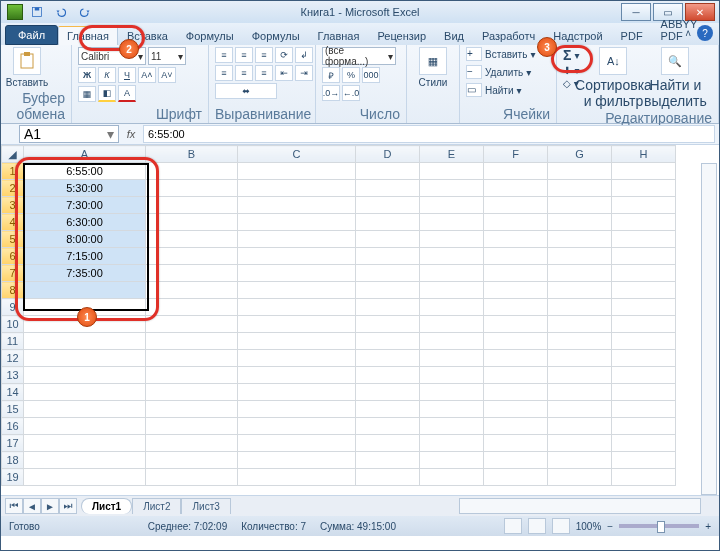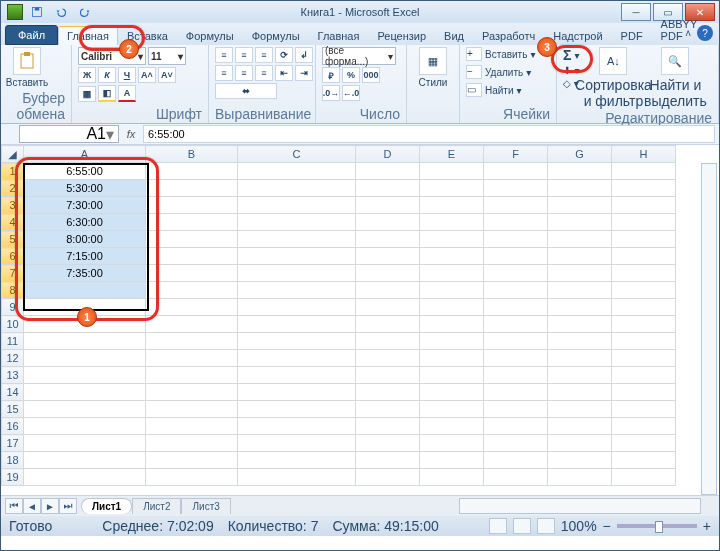--- a/index.html
+++ b/index.html
@@ -22,27 +22,27 @@
   .helpbtn { width:16px; height:16px; border-radius:50%; background:#2a6ac0; color:#fff; display:flex; align-items:center; justify-content:center; font-size:10px; }
 
   .ribbon { height:78px; background:linear-gradient(#f3f7fc,#e6eef7); border-bottom:1px solid #a8bcd2; display:flex; }
   .group { border-right:1px solid #c6d6e8; padding:2px 6px 0 6px; display:flex; flex-direction:column; justify-content:space-between; }
   .group-label { text-align:right; color:#5a7a9a; font-size:14px; padding:1px 0; }
   .group-body { display:flex; align-items:flex-start; gap:4px; flex:1; }
   .bigbtn { width:40px; display:flex; flex-direction:column; align-items:center; gap:2px; color:#2a4a6a; }
   .bigbtn .ico { width:26px; height:26px; border:1px solid #c6d6e8; background:#fff; display:flex; align-items:center; justify-content:center; }
   .smico { width:16px; height:14px; border:1px solid #c6d6e8; background:#fff; display:flex; align-items:center; justify-content:center; color:#2a4a6a; font-size:9px; }
   .fontbox { width:62px; height:16px; border:1px solid #aabcd0; background:#fff; padding:0 2px; font-size:10px; color:#333; display:flex; align-items:center; justify-content:space-between; }
-  .row { display:flex; gap:2px; align-items:center;font-weight:bold; }
+  .row { display:flex; gap:2px; align-items:center; }
   .col { display:flex; flex-direction:column; gap:2px; }
   .cellbtn { display:flex; align-items:center; gap:3px; color:#2a4a6a; font-size:10px; }
   .cellbtn .sq { width:14px; height:12px; border:1px solid #c6d6e8; background:#fff; }
 
   .namebox-row { height:20px; display:flex; align-items:stretch; border-bottom:1px solid #c6d6e8; background:#eef4fb; }
-  .namebox { width:90px; border:1px solid #9fb4cc; background:#fff; margin:1px 0 1px 18px; display:flex; align-items:center; justify-content:flex-end; padding:0 4px; font-size:16px; }
+  .namebox { width:90px; border:1px solid #9fb4cc; background:#fff; margin:1px 0 1px 18px; display:flex; align-items:center; justify-content:space-between; padding:0 4px; font-size:14px; }
   .fx { width:24px; display:flex; align-items:center; justify-content:center; font-style:italic; color:#555; }
   .formula { flex:1; border:1px solid #c6d6e8; background:#fff; margin:1px 4px 1px 0; padding:0 4px; display:flex; align-items:center; font-size:11px; }
 
   .grid-wrap { position:relative; height:350px; overflow:hidden; background:#fff; }
   table.grid { border-collapse:collapse; table-layout:fixed; }
   .grid th, .grid td { border:1px solid #d4d9de; height:17px; box-sizing:border-box; font-size:11px; }
   .grid th { background:linear-gradient(#f5f8fb,#e7eef6); color:#3a5a7a; font-weight:normal; }
   .rowhdr { width:22px; text-align:center; }
   .rowhdr.sel { background:linear-gradient(#ffe9a8,#ffd36a); color:#8a5a00; }
   .colhdr { text-align:center; }
@@ -59,21 +59,21 @@
   .badge { position:absolute; width:18px; height:18px; border-radius:50%; background:radial-gradient(#ff8a50,#e04a10); color:#fff; display:flex; align-items:center; justify-content:center; font-size:10px; font-weight:bold; border:1px solid #a83808; pointer-events:none; }
 
   .sheet-tabs { height:20px; background:#e9eef5; display:flex; align-items:center; border-top:1px solid #c6d6e8; font-size:10px; position:relative; }
   .navset { display:flex; gap:0; margin:0 4px; }
   .navbtn { width:16px; height:14px; border:1px solid #b8c8da; background:#f5f8fb; display:flex; align-items:center; justify-content:center; color:#3a5a7a; }
   .sheettab { padding:2px 10px; border:1px solid #b8c8da; border-bottom:none; background:#e9eef5; color:#3a5a7a; }
   .sheettab.active { background:#fff; font-weight:bold; color:#000;border-radius:8px; }
   .hscroll { position:absolute; right:18px; top:2px; width:240px; height:14px; border:1px solid #b8c8da; background:#f5f8fb; }
   .vscroll { position:absolute; right:2px; top:0; width:14px; height:330px; border:1px solid #b8c8da; background:#f5f8fb; }
 
-  .status { height:20px; background:linear-gradient(#dfe9f4,#cfdceb); display:flex; align-items:center; justify-content:space-between; padding:0 8px; color:#2a4a6a; font-size:14px; }
+  .status { height:20px; background:linear-gradient(#dfe9f4,#cfdceb); display:flex; align-items:center; justify-content:space-between; padding:0 8px; color:#2a4a6a; font-size:10px; }
   .status .mid { display:flex; gap:14px; }
   .zoom { display:flex; align-items:center; gap:6px; }
   .zslider { width:80px; height:4px; background:#aac; position:relative; }
   .zslider .thumb { position:absolute; left:38px; top:-3px; width:6px; height:10px; background:#fff; border:1px solid #7a94b0; }
   .viewbtn { width:16px; height:14px; border:1px solid #b8c8da; background:#f5f8fb; }
 </style>
 </head>
 <body>
 
 <div class="window">

